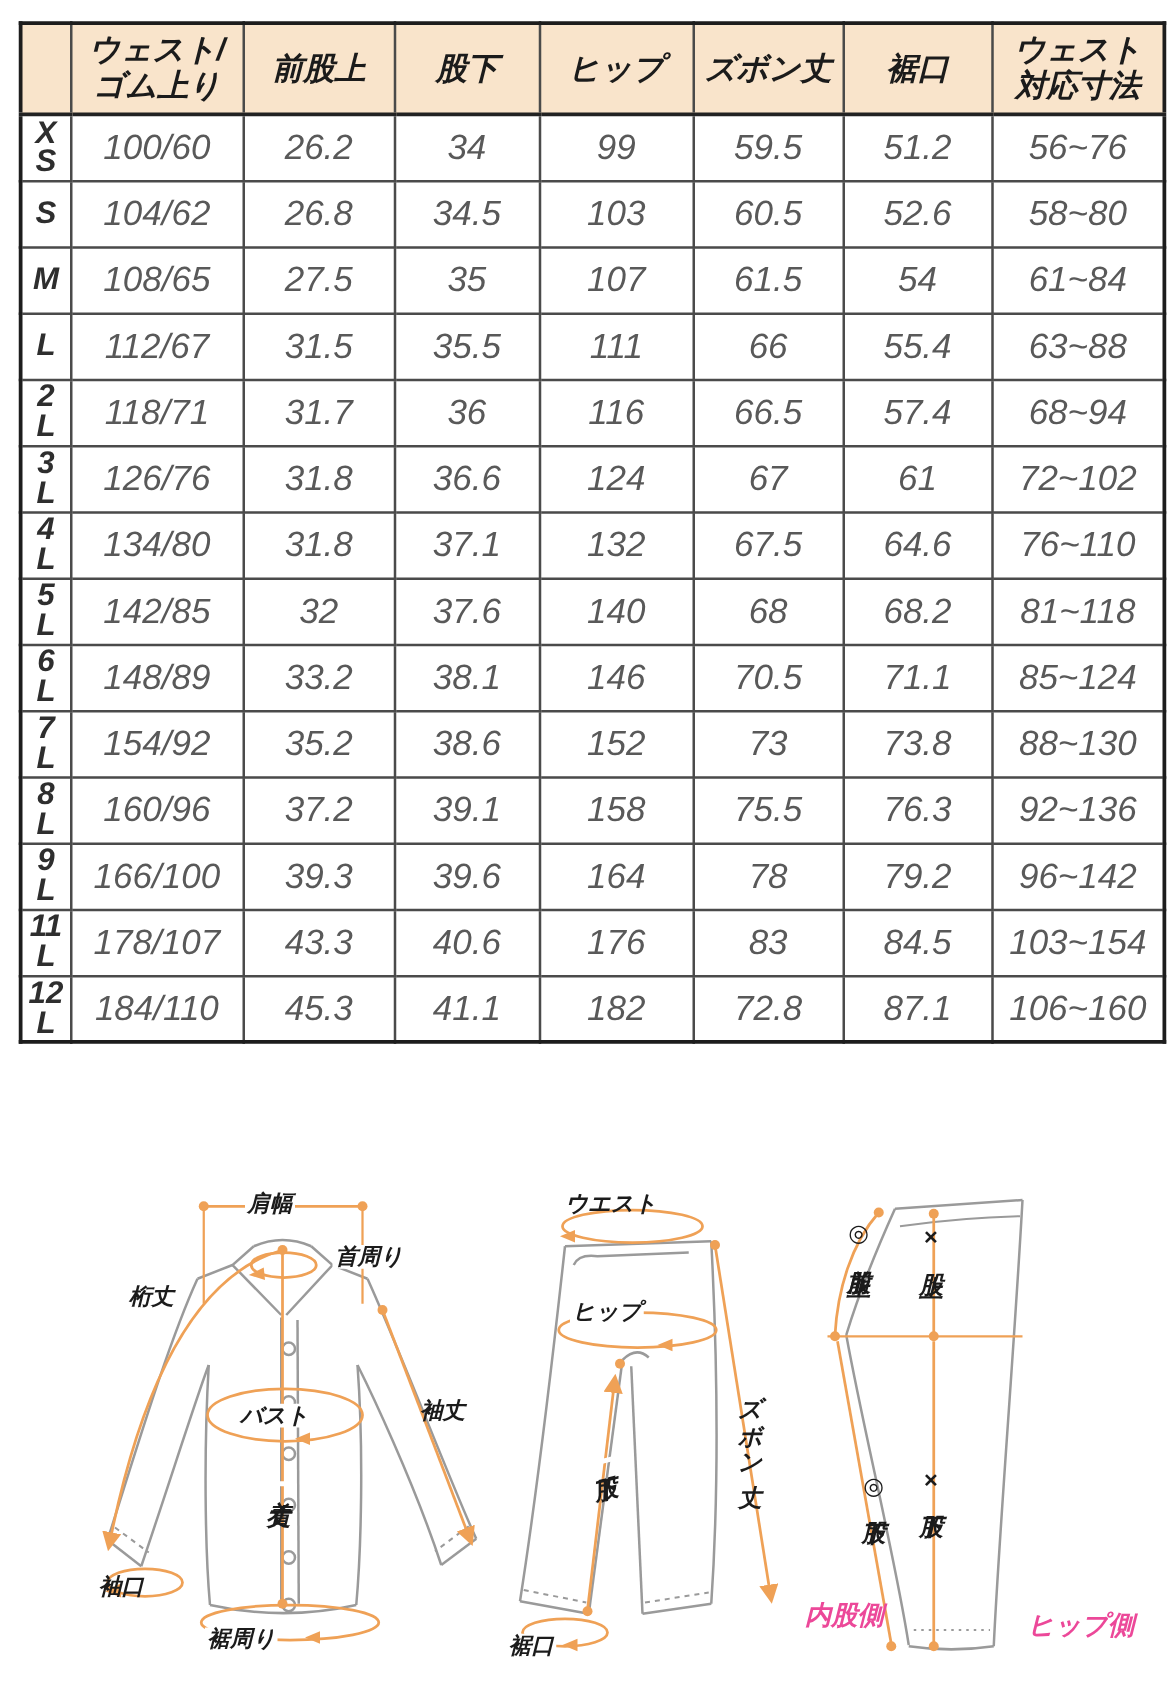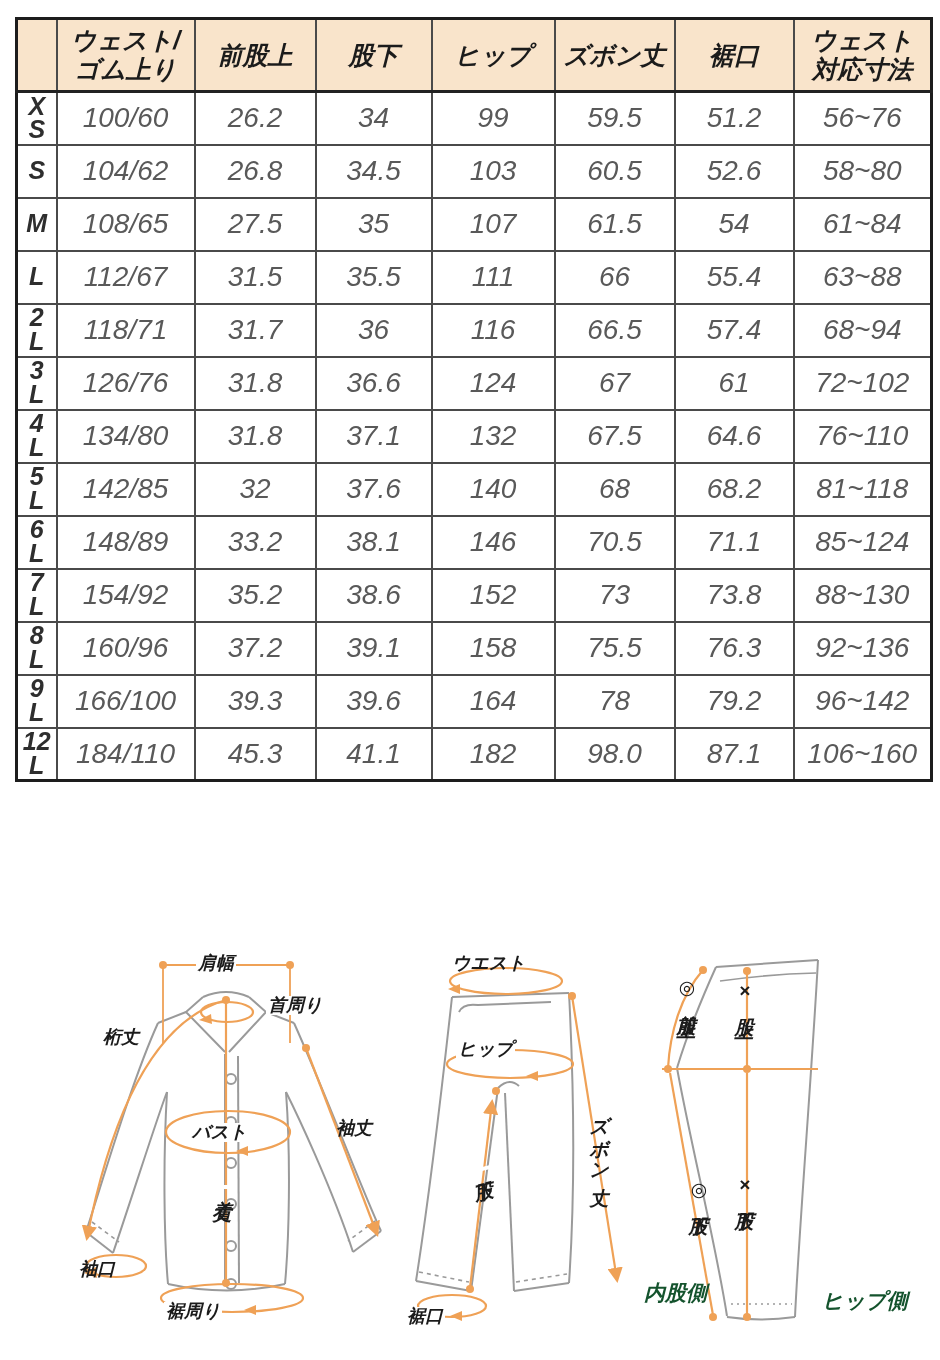--- a/index.html
+++ b/index.html
@@ -20,21 +20,21 @@
   tbody tr{height:53px;}
   tbody th{font-size:25px;line-height:0.95;font-weight:600;color:#2e2e2e;background:#fff;}
   tbody td{font-size:28px;font-weight:400;color:#595959;background:#fff;}
 
   
   #diagrams{position:absolute;left:0;top:940px;width:940px;height:420px;text-align:center;}
   #diagrams svg{position:absolute;left:0;top:0;}
   .dlabel{position:absolute;font-weight:700;font-size:18px;color:#1b1b1b;line-height:1.05;white-space:nowrap;}
   .vlabel{writing-mode:vertical-rl;text-orientation:upright;letter-spacing:2px;}
   .wbg{background:#fff;padding:0 2px;}
-  .grayside{color:#14532d;font-size:21px;font-weight:700;}
+  .grayside{color:#ec4899;font-size:21px;font-weight:700;}
   .tilt{transform:rotate(-14deg);}
   #note{position:absolute;left:68px;top:1314px;font-size:28px;font-weight:700;color:#111;}
 </style>
 </head>
 <body>
 
 <div id="page" data-name="size-guide-page">
 
   <table data-name="size-table">
     <colgroup>
@@ -185,27 +185,38 @@
 L</th>
           <td data-name="measure-cell">166/100</td>
           <td data-name="measure-cell">39.3</td>
           <td data-name="measure-cell">39.6</td>
           <td data-name="measure-cell">164</td>
           <td data-name="measure-cell">78</td>
           <td data-name="measure-cell">79.2</td>
           <td data-name="measure-cell">96~142</td>
         </tr>
         <tr data-name="size-row">
+          <th data-name="row-size-label">11
+L</th>
+          <td data-name="measure-cell">178/107</td>
+          <td data-name="measure-cell">43.3</td>
+          <td data-name="measure-cell">40.6</td>
+          <td data-name="measure-cell">176</td>
+          <td data-name="measure-cell">83</td>
+          <td data-name="measure-cell">84.5</td>
+          <td data-name="measure-cell">103~154</td>
+        </tr>
+        <tr data-name="size-row">
           <th data-name="row-size-label">12
 L</th>
           <td data-name="measure-cell">184/110</td>
           <td data-name="measure-cell">45.3</td>
           <td data-name="measure-cell">41.1</td>
           <td data-name="measure-cell">182</td>
-          <td data-name="measure-cell">98.0</td>
+          <td data-name="measure-cell">72.8</td>
           <td data-name="measure-cell">87.1</td>
           <td data-name="measure-cell">106~160</td>
         </tr>
       </tbody>
   </table>
 
   <div id="diagrams" data-name="measurement-diagrams">
     <svg width="940" height="420" viewBox="0 0 940 420" data-name="diagram-canvas">
       <defs>
         <marker id="arw" viewBox="0 0 10 10" refX="8" refY="5" markerWidth="7" markerHeight="7" orient="auto-start-reverse">

